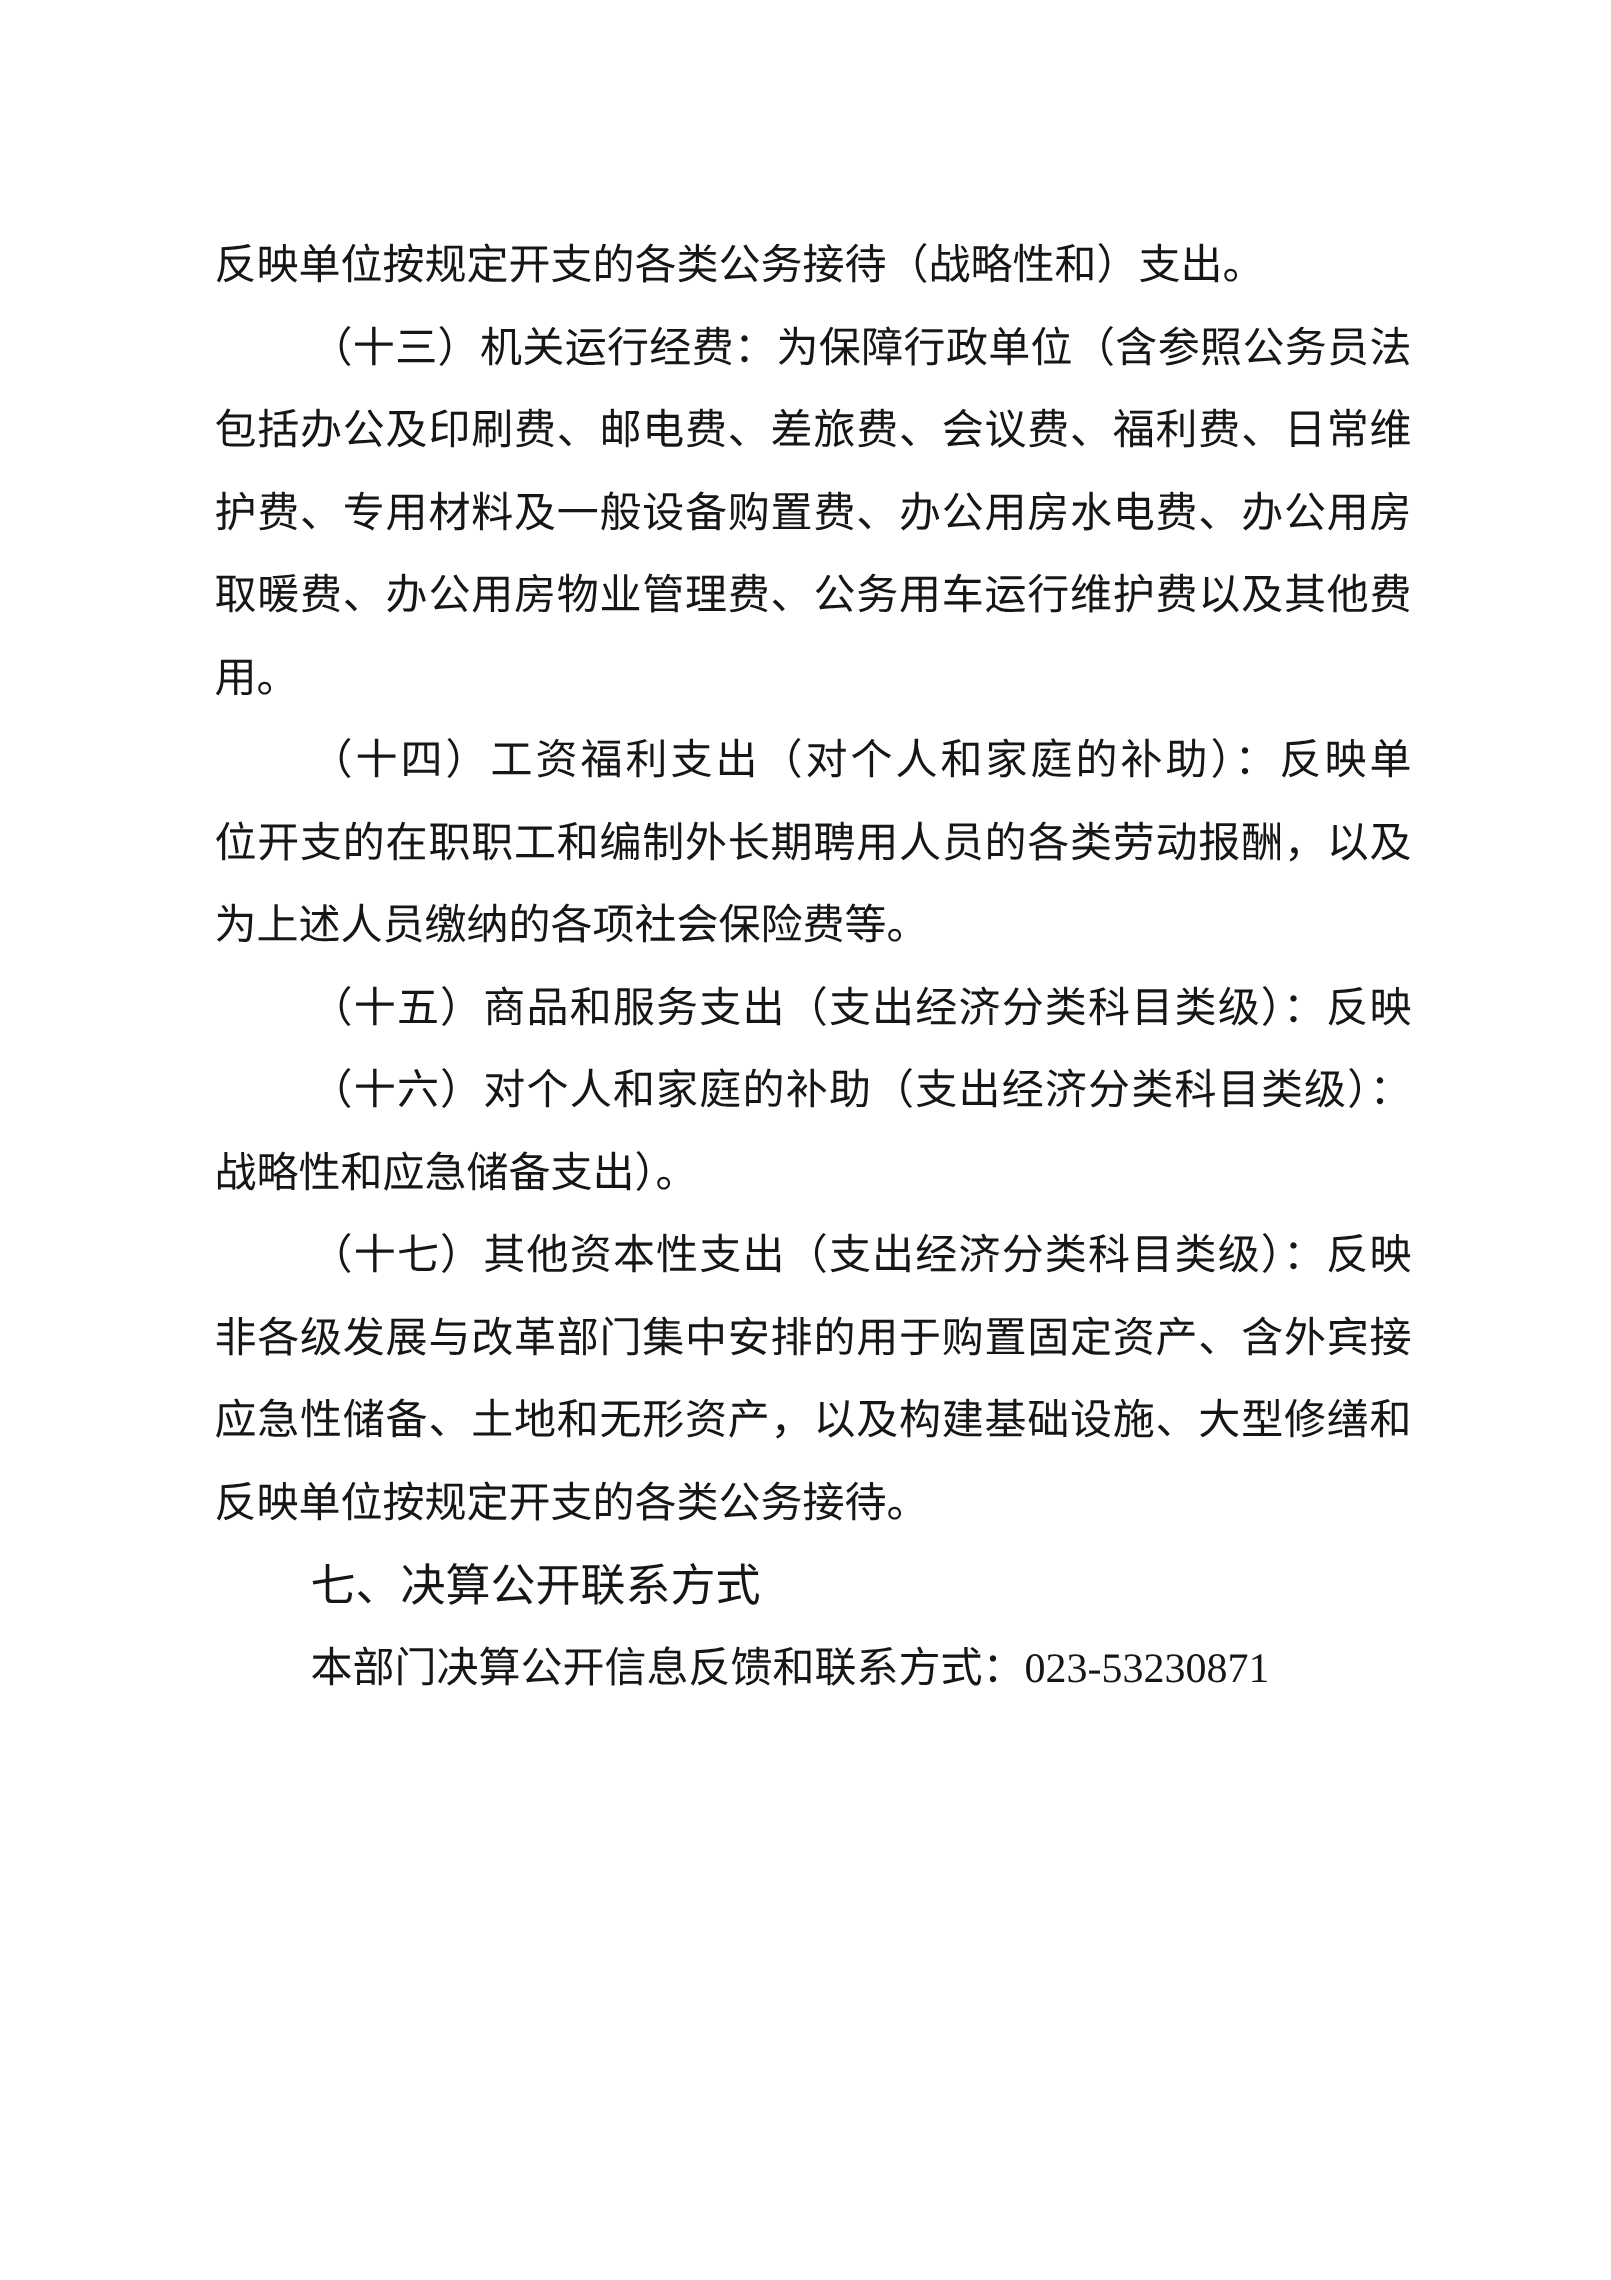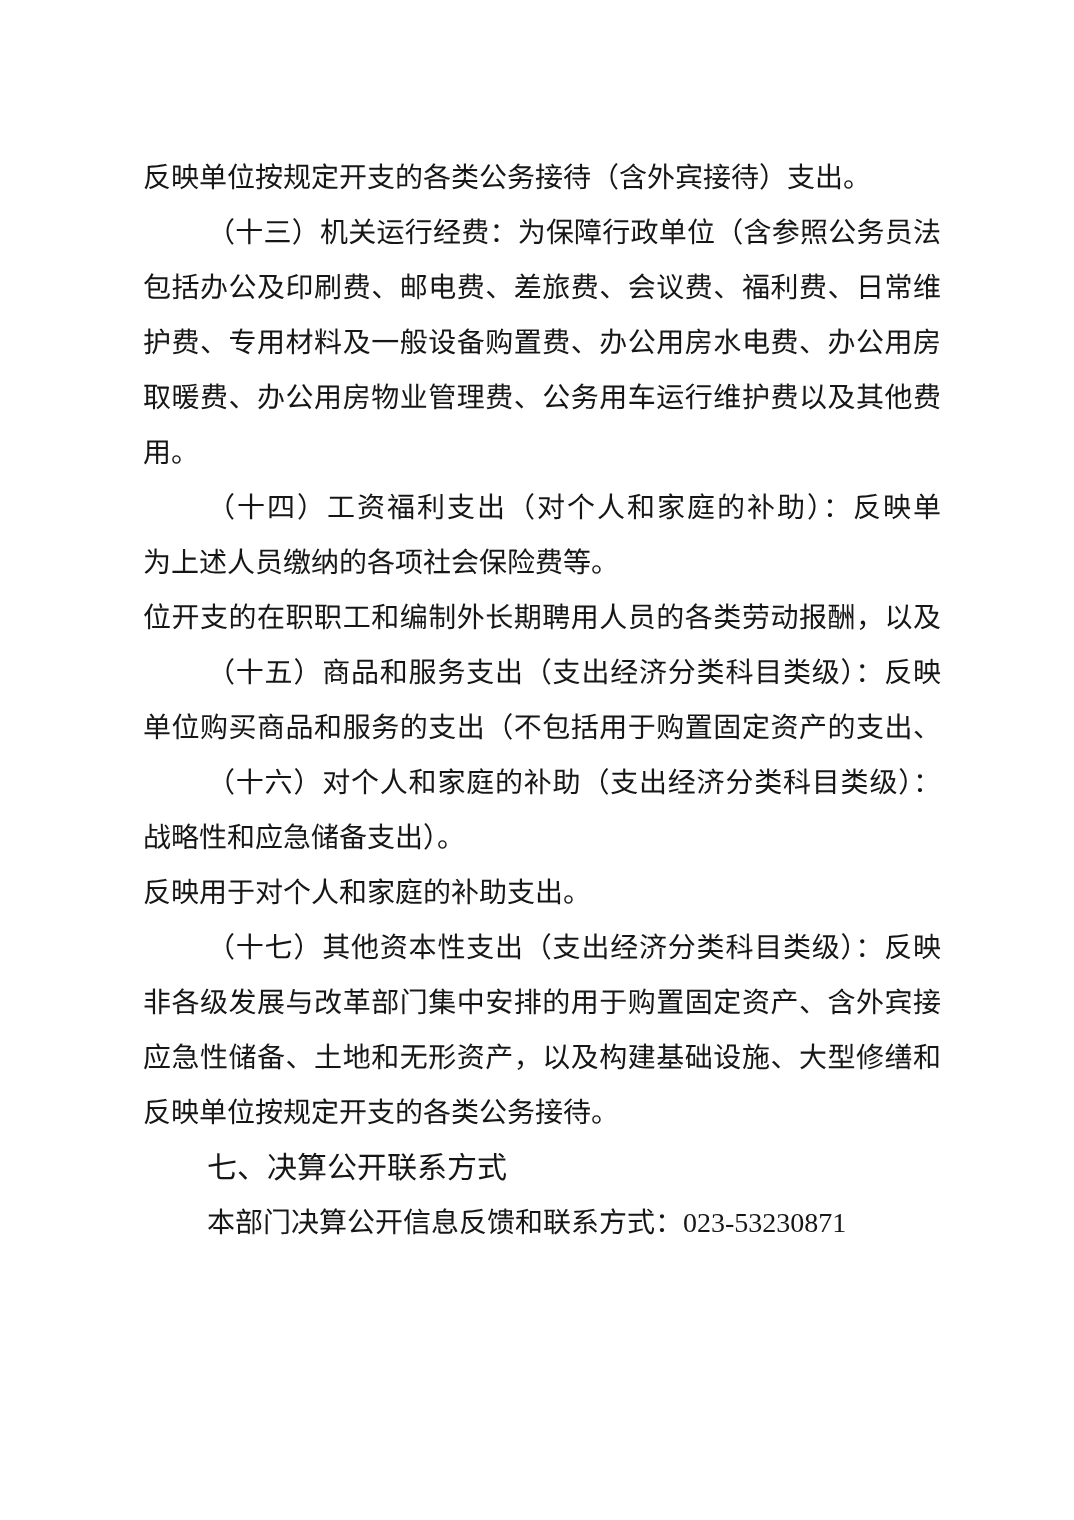--- a/index.html
+++ b/index.html
@@ -48,38 +48,36 @@
     text-align: left;
     text-align-last: left;
   }
 </style>
 </head>
 <body>
 
 <div class="page">
   <div class="text-block">
 
-    <div class="line end"><span>反映单位按规定开支的各类公务接待（含外宾接待）支出。</span></div>
+    <div class="line end"><span>反映单位按规定开支的各类公务接待（战略性和）支出。</span></div>
 
     <div class="line indent"><span class="lead">（十三）机关运行经费：</span><span>为保障行政单位（含参照公务员法</span></div>
     <div class="line"><span>包括办公及印刷费、邮电费、差旅费、会议费、福利费、日常维</span></div>
     <div class="line"><span>护费、专用材料及一般设备购置费、办公用房水电费、办公用房</span></div>
     <div class="line"><span>取暖费、办公用房物业管理费、公务用车运行维护费以及其他费</span></div>
     <div class="line end"><span>用。</span></div>
 
     <div class="line indent"><span class="lead">（十四）工资福利支出（对个人和家庭的补助）：</span><span>反映单</span></div>
+    <div class="line"><span>位开支的在职职工和编制外长期聘用人员的各类劳动报酬，以及</span></div>
     <div class="line end"><span>为上述人员缴纳的各项社会保险费等。</span></div>
-    <div class="line"><span>位开支的在职职工和编制外长期聘用人员的各类劳动报酬，以及</span></div>
 
     <div class="line indent"><span class="lead">（十五）商品和服务支出（支出经济分类科目类级）：</span><span>反映</span></div>
-    <div class="line"><span>单位购买商品和服务的支出（不包括用于购置固定资产的支出、</span></div>
     <div class="line indent"><span class="lead">（十六）对个人和家庭的补助（支出经济分类科目类级）：</span></div>
 
     <div class="line end"><span>战略性和应急储备支出）。</span></div>
-    <div class="line end"><span>反映用于对个人和家庭的补助支出。</span></div>
 
     <div class="line indent"><span class="lead">（十七）其他资本性支出（支出经济分类科目类级）：</span><span>反映</span></div>
     <div class="line"><span>非各级发展与改革部门集中安排的用于购置固定资产、含外宾接待</span></div>
     <div class="line"><span>应急性储备、土地和无形资产，以及构建基础设施、大型修缮和</span></div>
     <div class="line end"><span>反映单位按规定开支的各类公务接待。</span></div>
 
     <div class="line heading indent"><span>七、决算公开联系方式</span></div>
 
     <div class="line end indent"><span>本部门决算公开信息反馈和联系方式：023-53230871</span></div>
 

